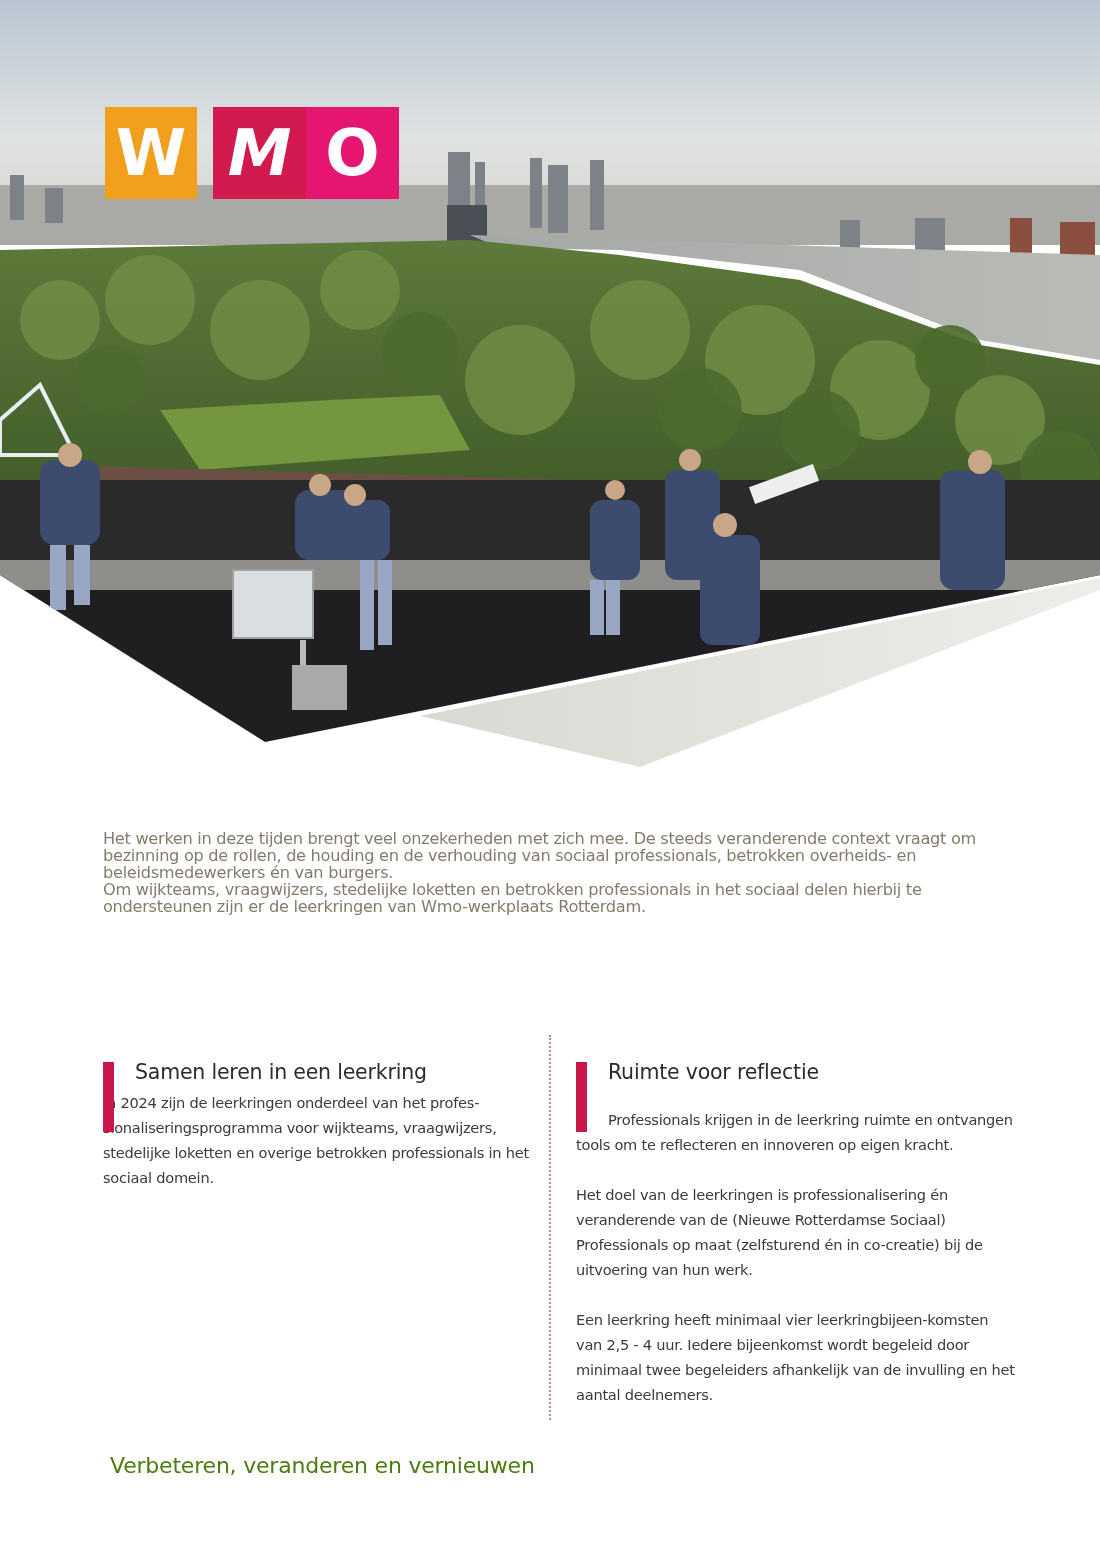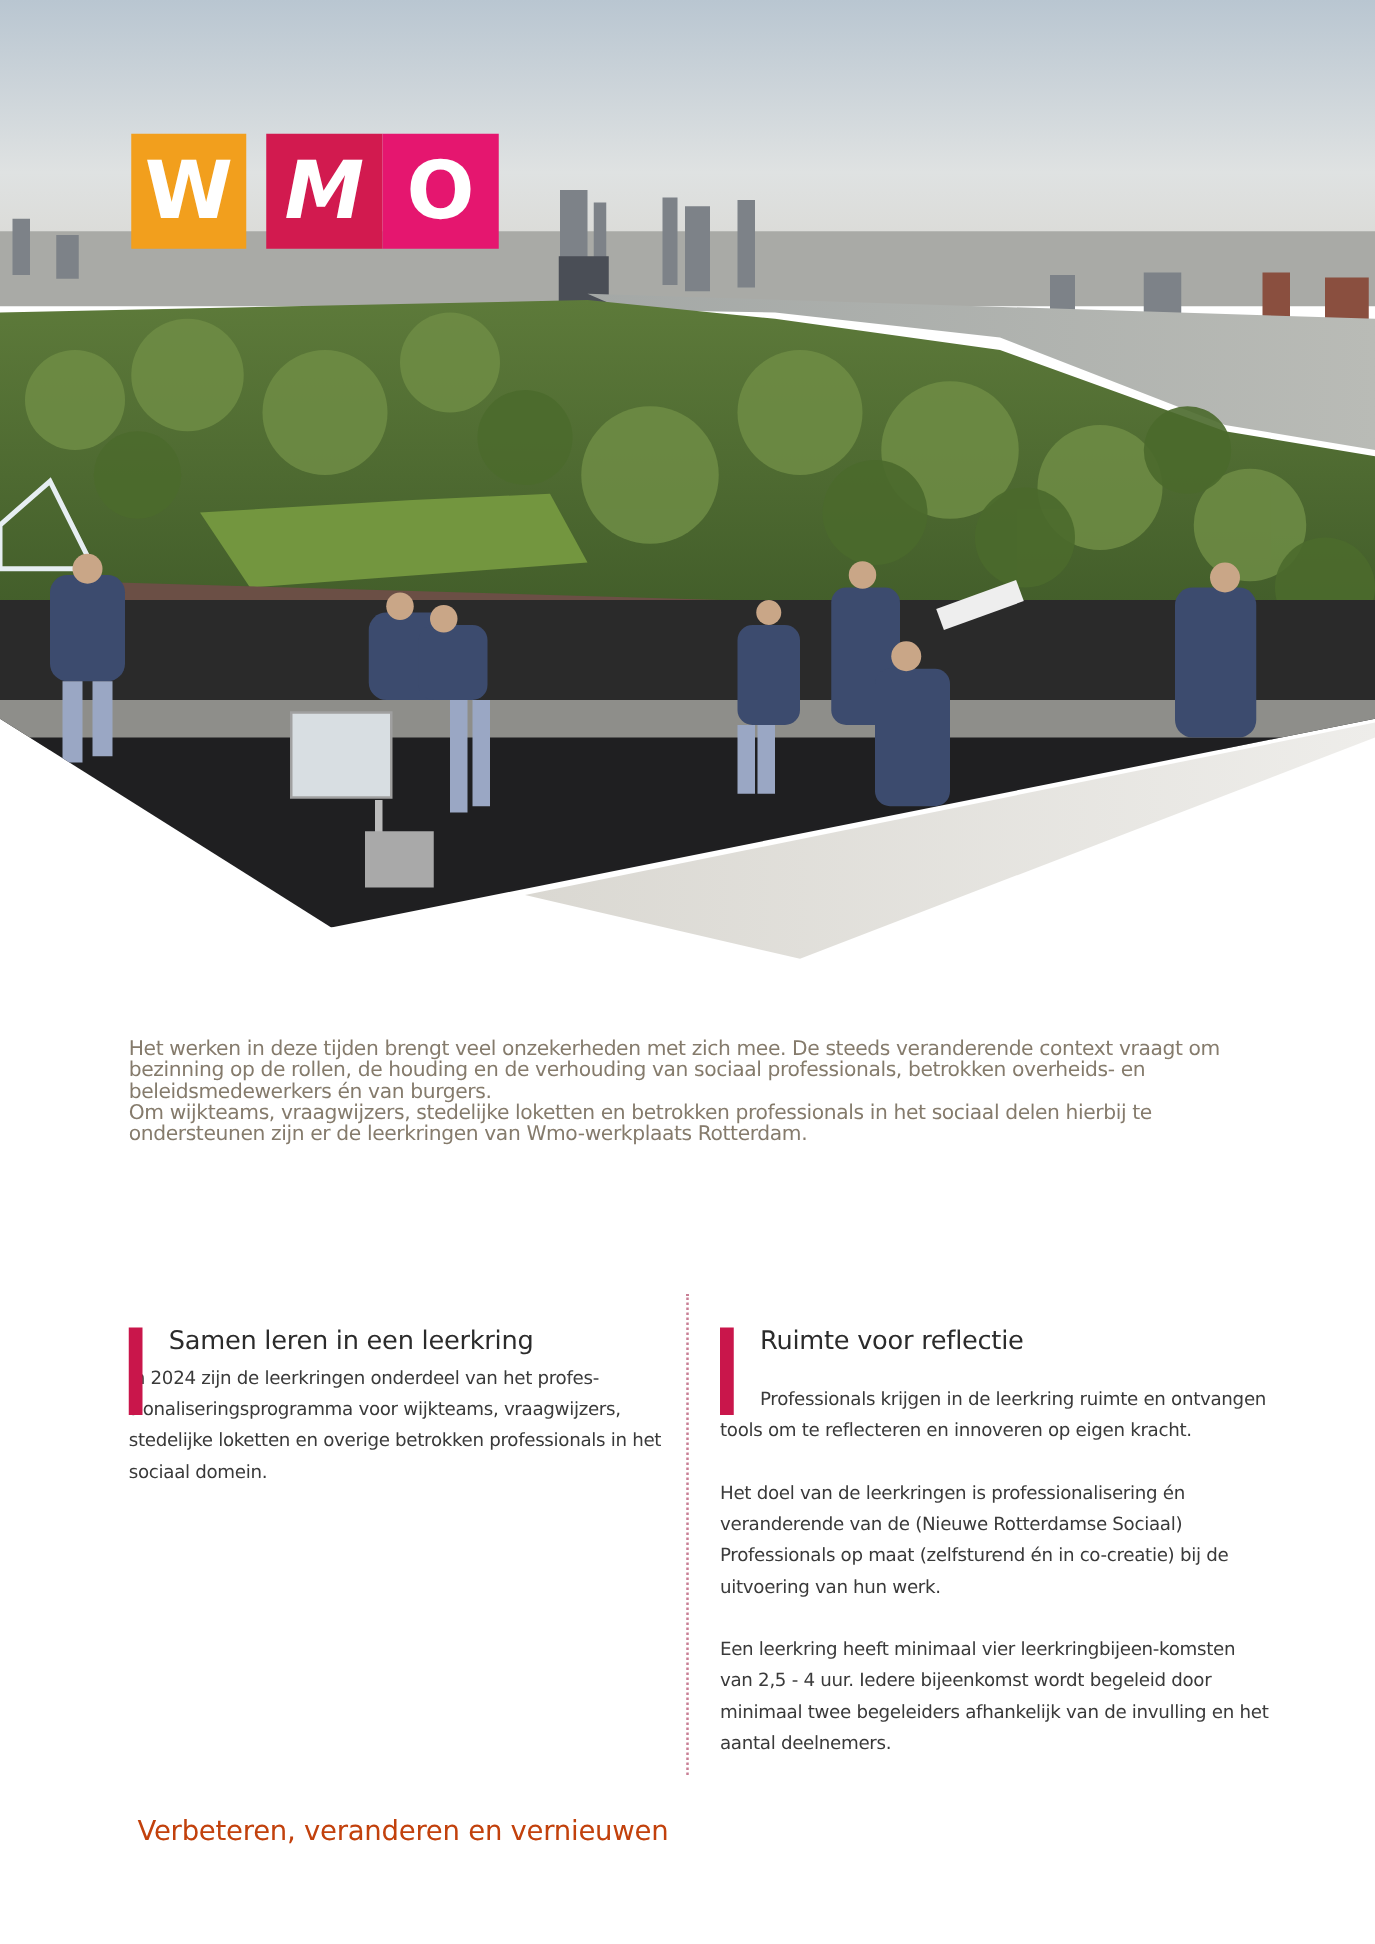--- a/index.html
+++ b/index.html
@@ -15,21 +15,21 @@
     .intro { position: absolute; left: 103px; top: 830px; width: 910px; color: #857b6c; font-family: "DejaVu Sans", sans-serif; font-size: 16.2px; line-height: 17px; letter-spacing: -0.3px; }
     .intro p { margin: 0; }
     .col { position: absolute; top: 1030px; width: 445px; color: #3a3a3a; font-family: "DejaVu Sans", sans-serif; font-size: 14.6px; line-height: 25px; letter-spacing: -0.25px; margin-top: 24px; }
     .col.left { left: 103px; }
     .col.right { left: 576px; width: 440px; }
     .accent-bar { position: absolute; left: 0; top: 8px; width: 11px; height: 70px; background: #c9164b; }
     .col h2 { margin: 0 0 0 32px; font-weight: normal; font-size: 20.5px; line-height: 36px; color: #2b2b2b; letter-spacing: -0.2px; }
     .col p { margin: 0 0 25px 0; }
     .col p.first { margin-top: 17px; text-indent: 32px; }
     .divider { position: absolute; left: 549px; top: 1035px; width: 0; height: 385px; border-left: 2px dotted #c97f95; }
-    .footer-tag { position: absolute; left: 110px; top: 1453px; color: #c2410c; font-family: "DejaVu Sans", sans-serif; font-size: 22px; letter-spacing: -0.2px; }
+    .footer-tag { position: absolute; left: 110px; top: 1453px; color: #4d7c0f; font-family: "DejaVu Sans", sans-serif; font-size: 22px; letter-spacing: -0.2px; }
   </style>
 </head>
 <body>
 
 <div class="hero">
   <svg width="1100" height="780" viewBox="0 0 1100 780">
     <defs>
       <clipPath id="vclip">
         <polygon points="0,0 1100,0 1100,575 265,742 0,575"></polygon>
       </clipPath>

